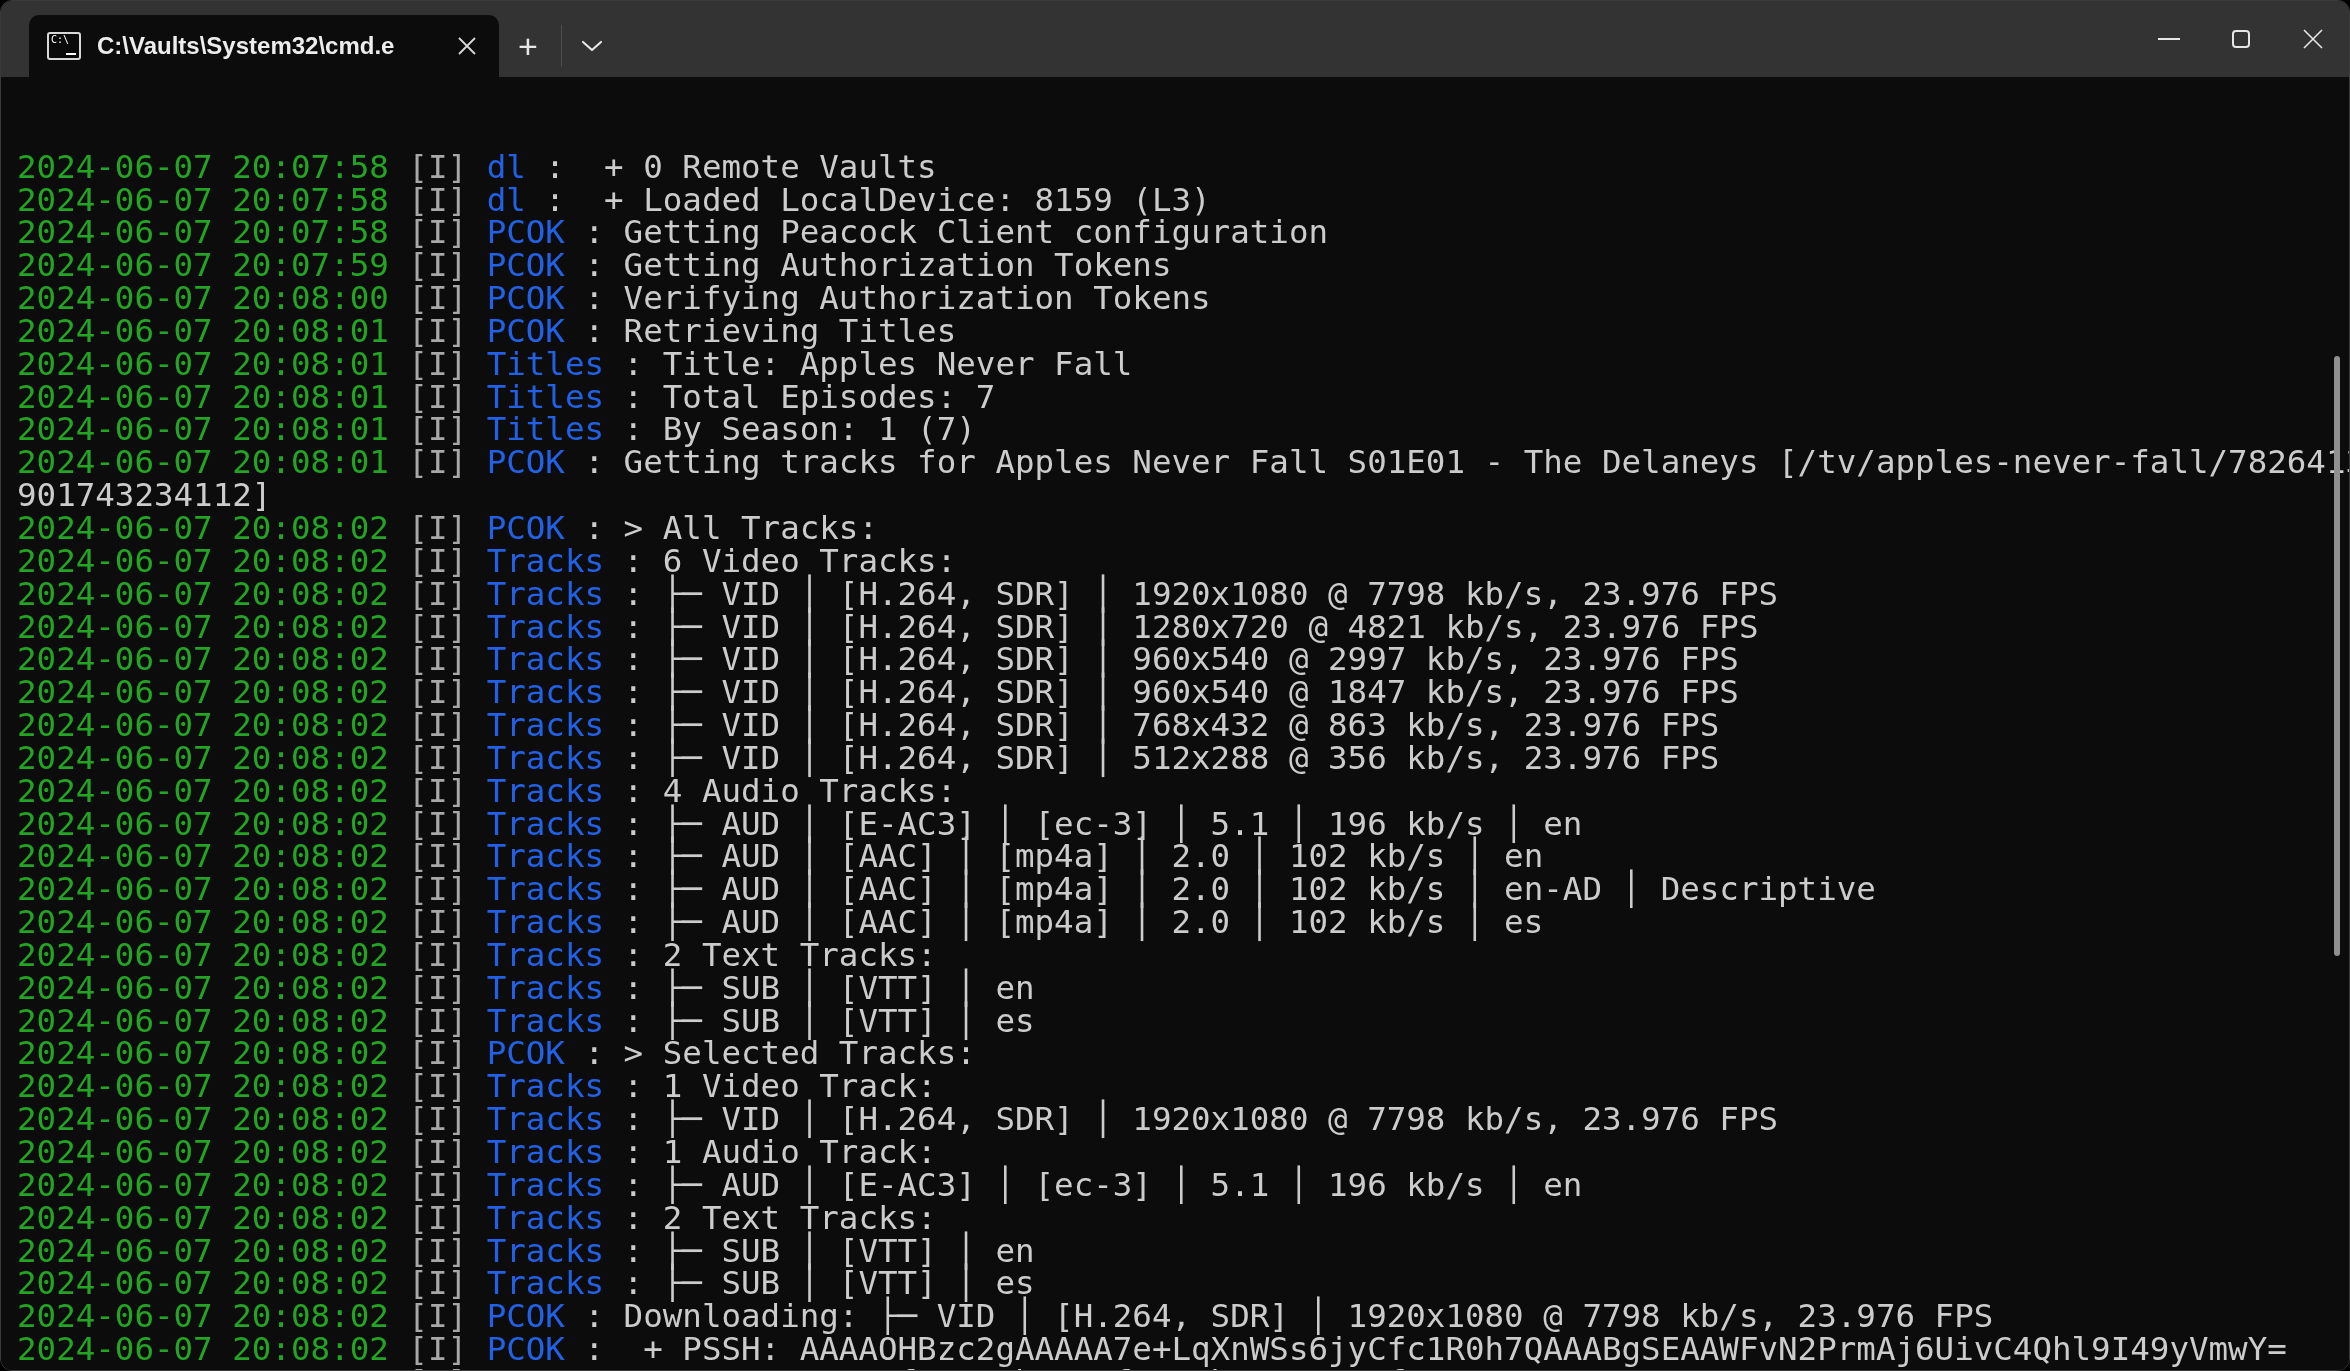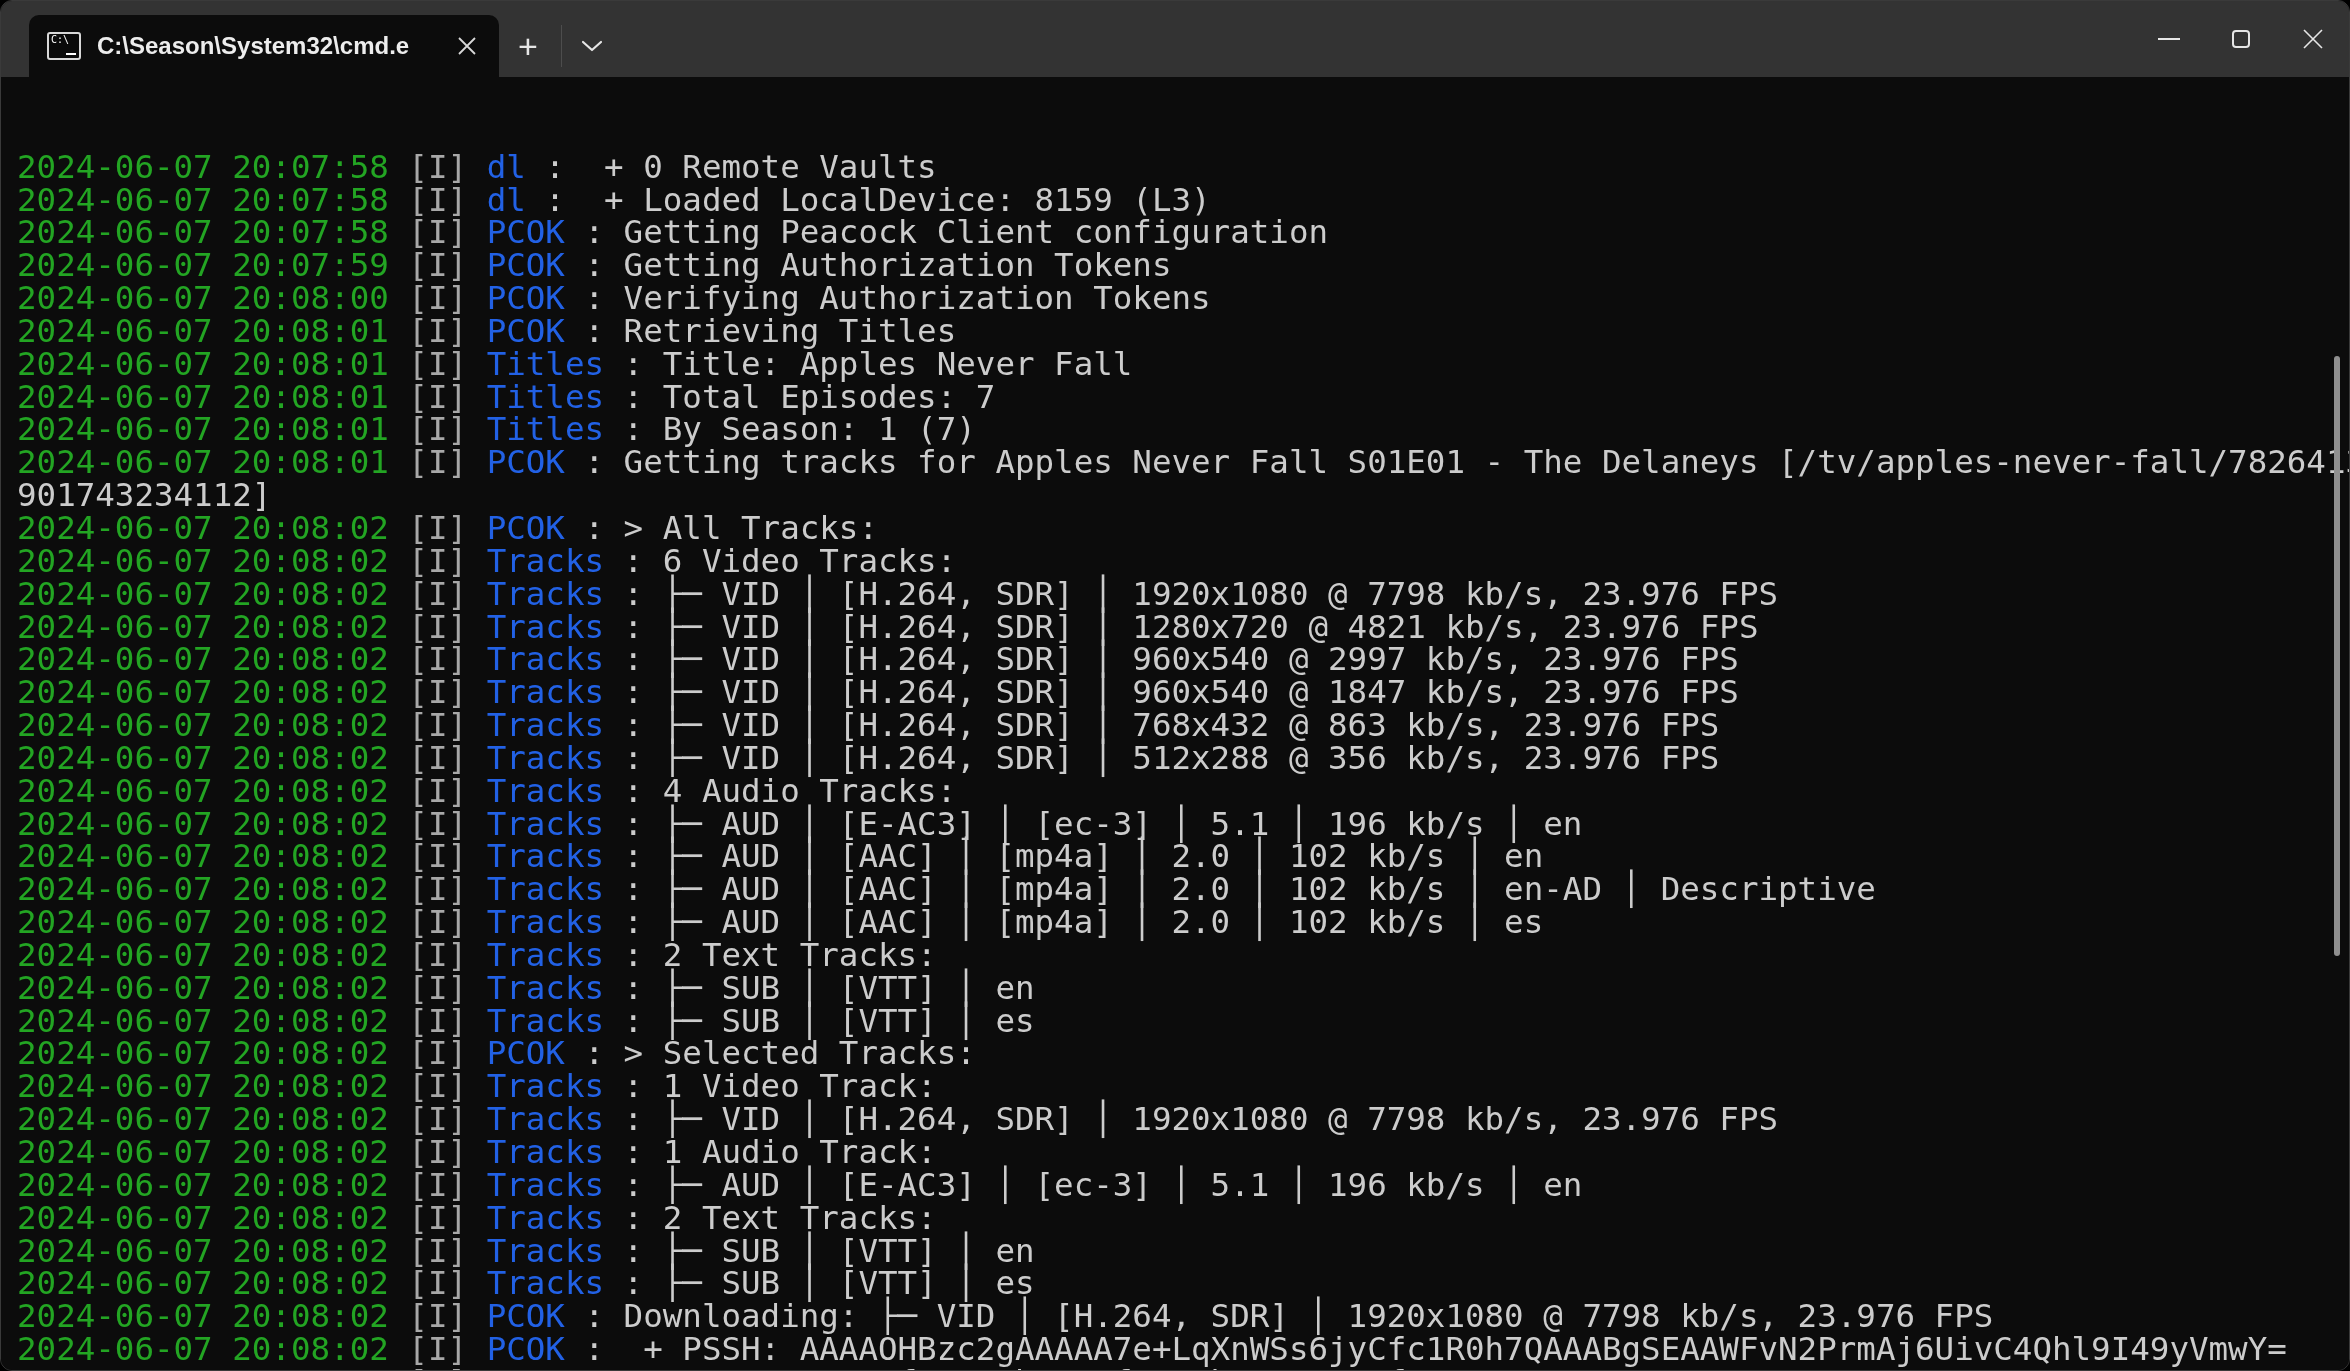--- a/index.html
+++ b/index.html
@@ -71,21 +71,21 @@
 <body>
 
 <div class="window">
 
   <div class="titlebar">
     <div class="tab">
       <div class="tab-icon">
         <span class="ti-text">C:\</span>
         <span class="ti-bar"></span>
       </div>
-      <div class="tab-title">C:\Season\System32\cmd.e</div>
+      <div class="tab-title">C:\Vaults\System32\cmd.e</div>
       <div class="icon-btn tab-close">
         <svg class="x" width="18" height="18" viewBox="0 0 18 18">
           <path d="M1 1 L17 17 M17 1 L1 17" stroke="#d9d9d9" stroke-width="1.8" fill="none"></path>
         </svg>
       </div>
     </div>
     <div class="icon-btn newtab">
       <span>+</span>
     </div>
     <div class="tb-sep"></div>

